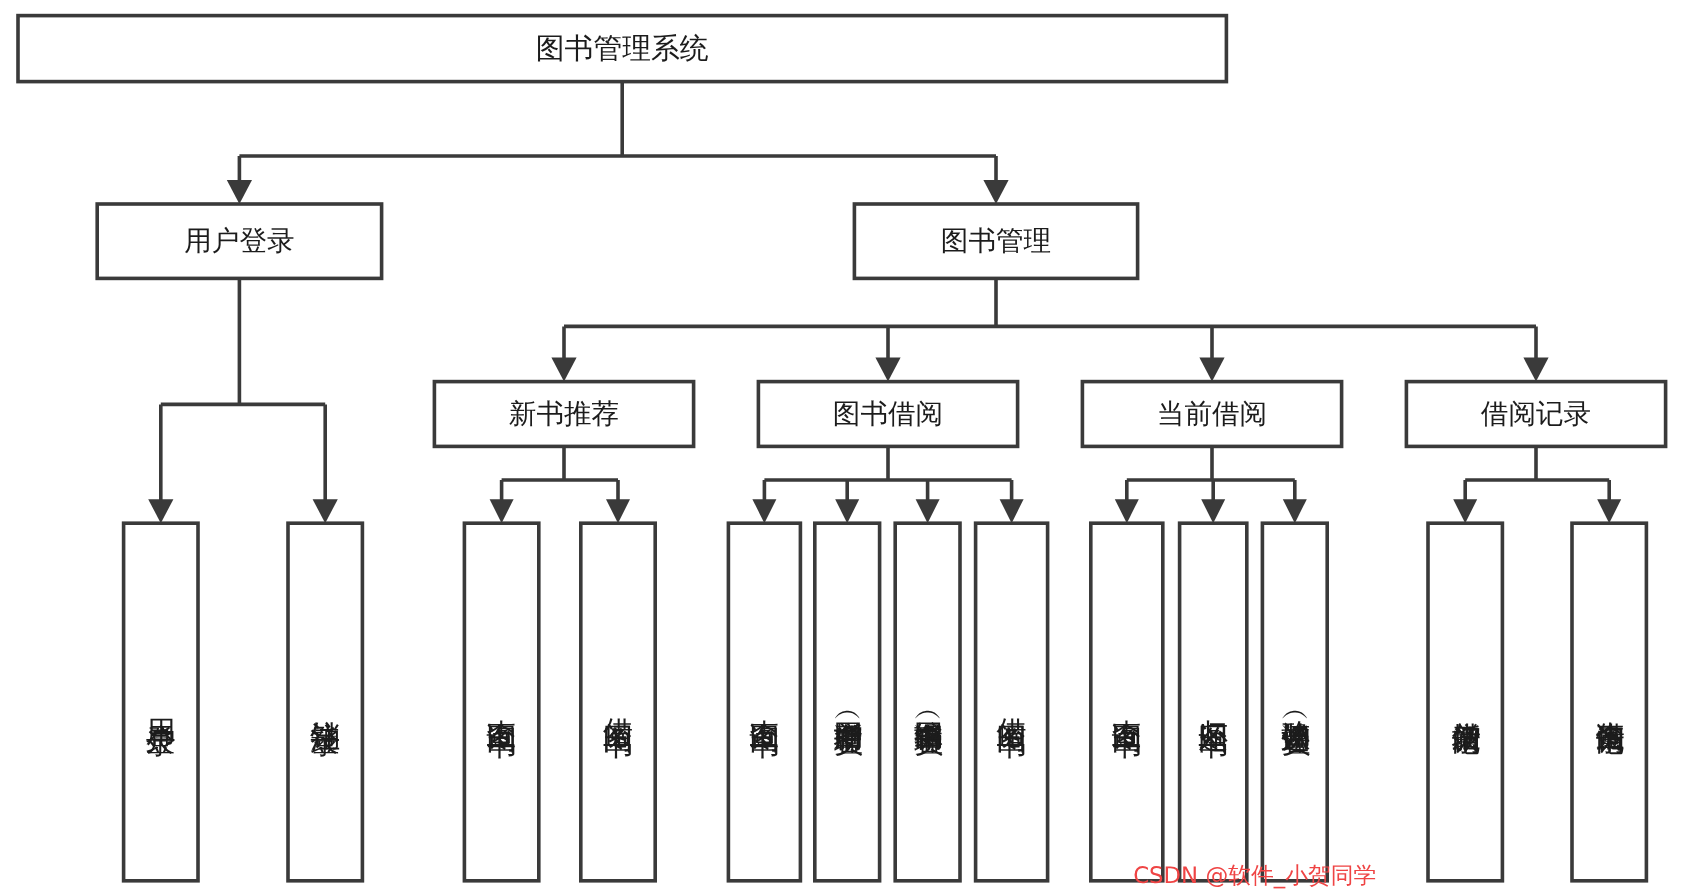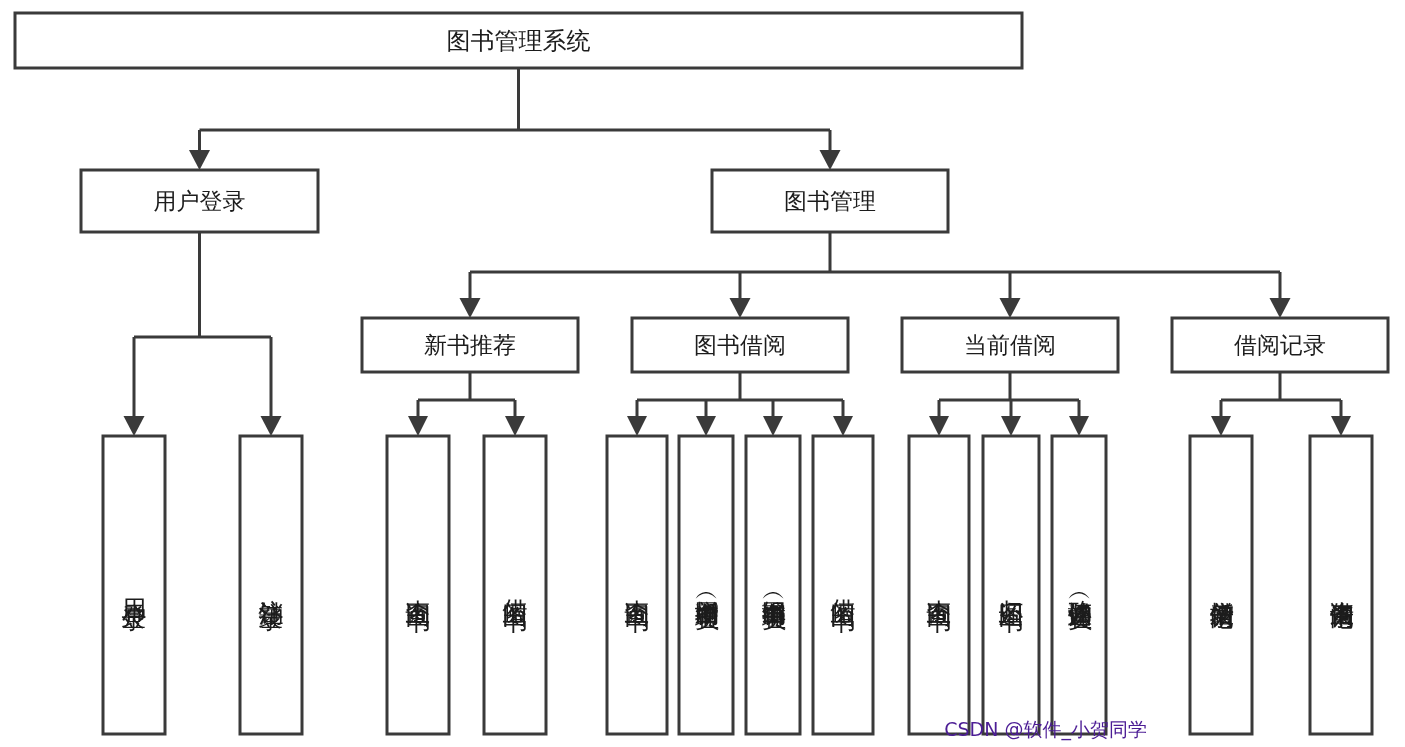--- a/index.html
+++ b/index.html
@@ -74,21 +74,21 @@
     text-align: center;
     white-space: nowrap;
     user-select: none;
   }
   .watermark {
     position: absolute;
     right: 8px;
     bottom: 4px;
     font-family: "DejaVu Sans", "Liberation Sans", sans-serif;
     font-size: 19px;
-    color: #4c1d95;
+    color: #ef4444;
     white-space: nowrap;
     user-select: none;
   }
 </style>
 </head>
 <body>
 
 <div id="diagram-root">
 
   <svg id="tree-svg" viewBox="0 0 1405 747" xmlns="http://www.w3.org/2000/svg">

